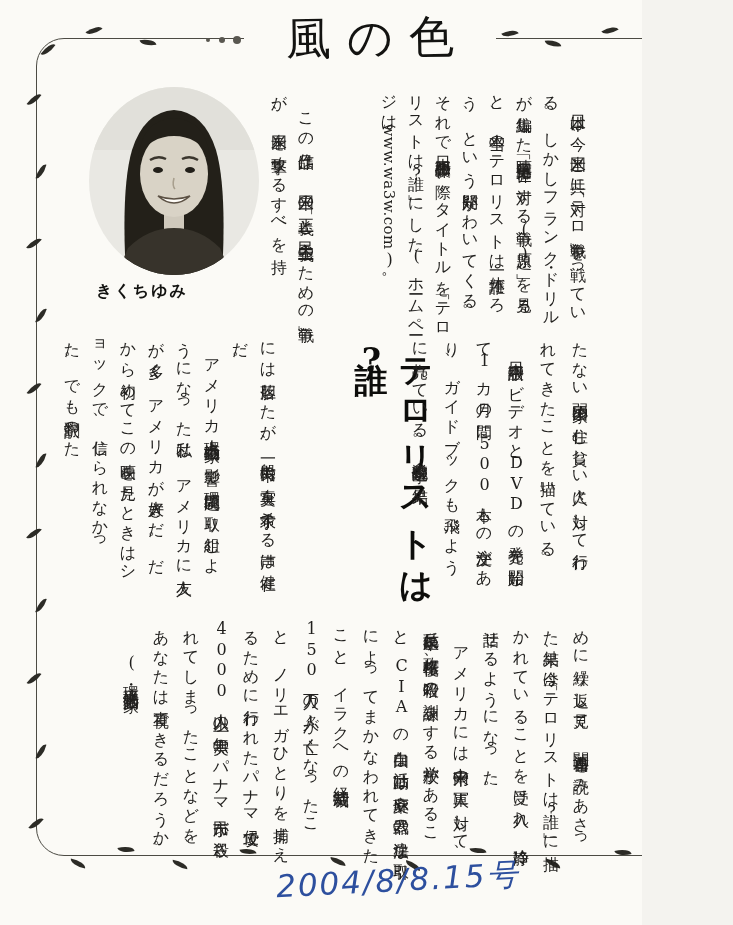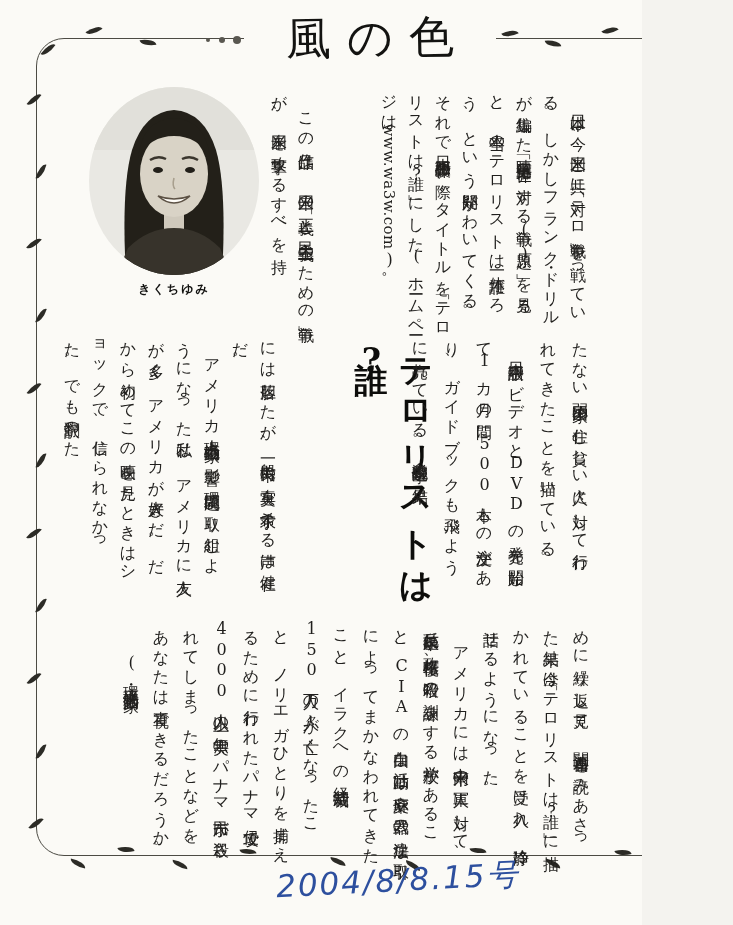--- a/index.html
+++ b/index.html
@@ -30,22 +30,22 @@
   .title{
     position:absolute;left:272px;top:8px;width:212px;height:62px;
     font-family:"DejaVu Sans", sans-serif;
     font-size:45px;font-weight:500;letter-spacing:16px;
     text-align:center;color:#131311;transform:rotate(-1deg);
     white-space:nowrap;
   }
   
   .photo{position:absolute;left:88px;top:86px;width:172px;height:190px;margin:0;}
   .caption{
-    position:absolute;left:96px;top:281px;width:156px;text-align:center;
-    font-family:"DejaVu Sans", sans-serif;font-weight:bold;font-size:12px;color:#121210;
+    position:absolute;left:96px;top:281px;width:156px;
+    font-family:"DejaVu Sans", sans-serif;font-weight:bold;font-size:16px;color:#121210;
     letter-spacing:2px;
   }
   
   .vtext{
     position:absolute;
     writing-mode:vertical-rl;
     text-orientation:upright;
     font-size:16px;letter-spacing:1.5px;
     color:#201f1d;
   }

